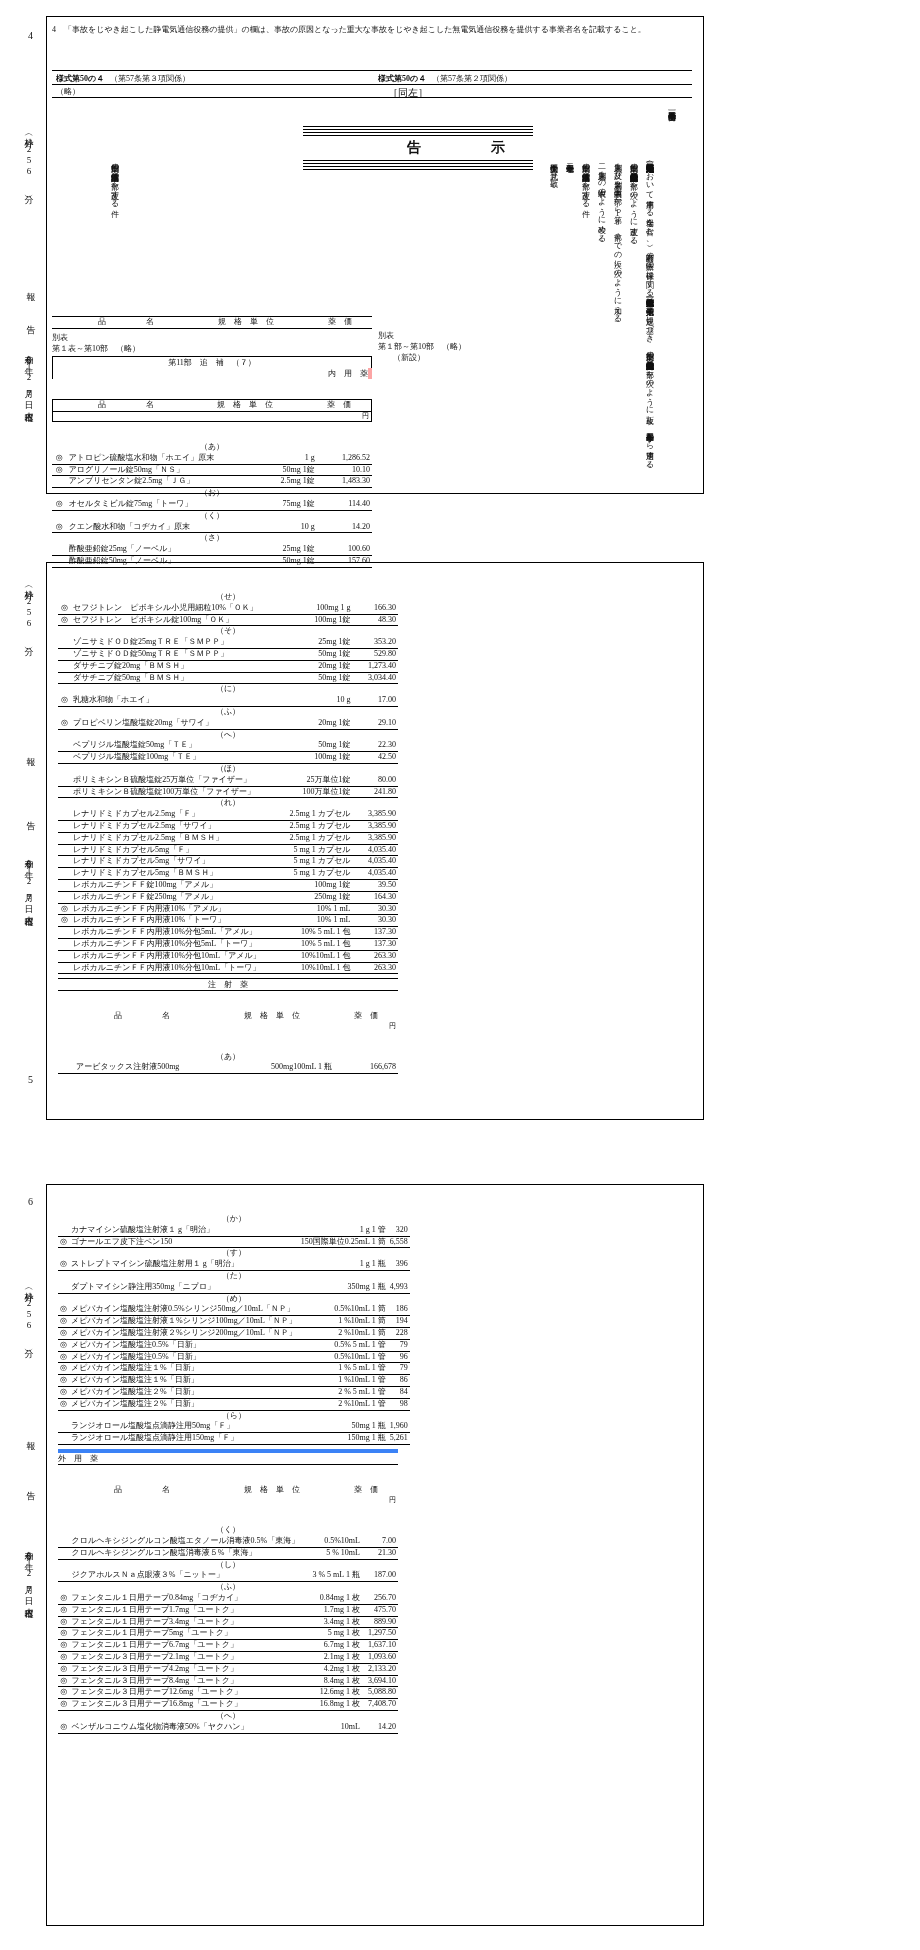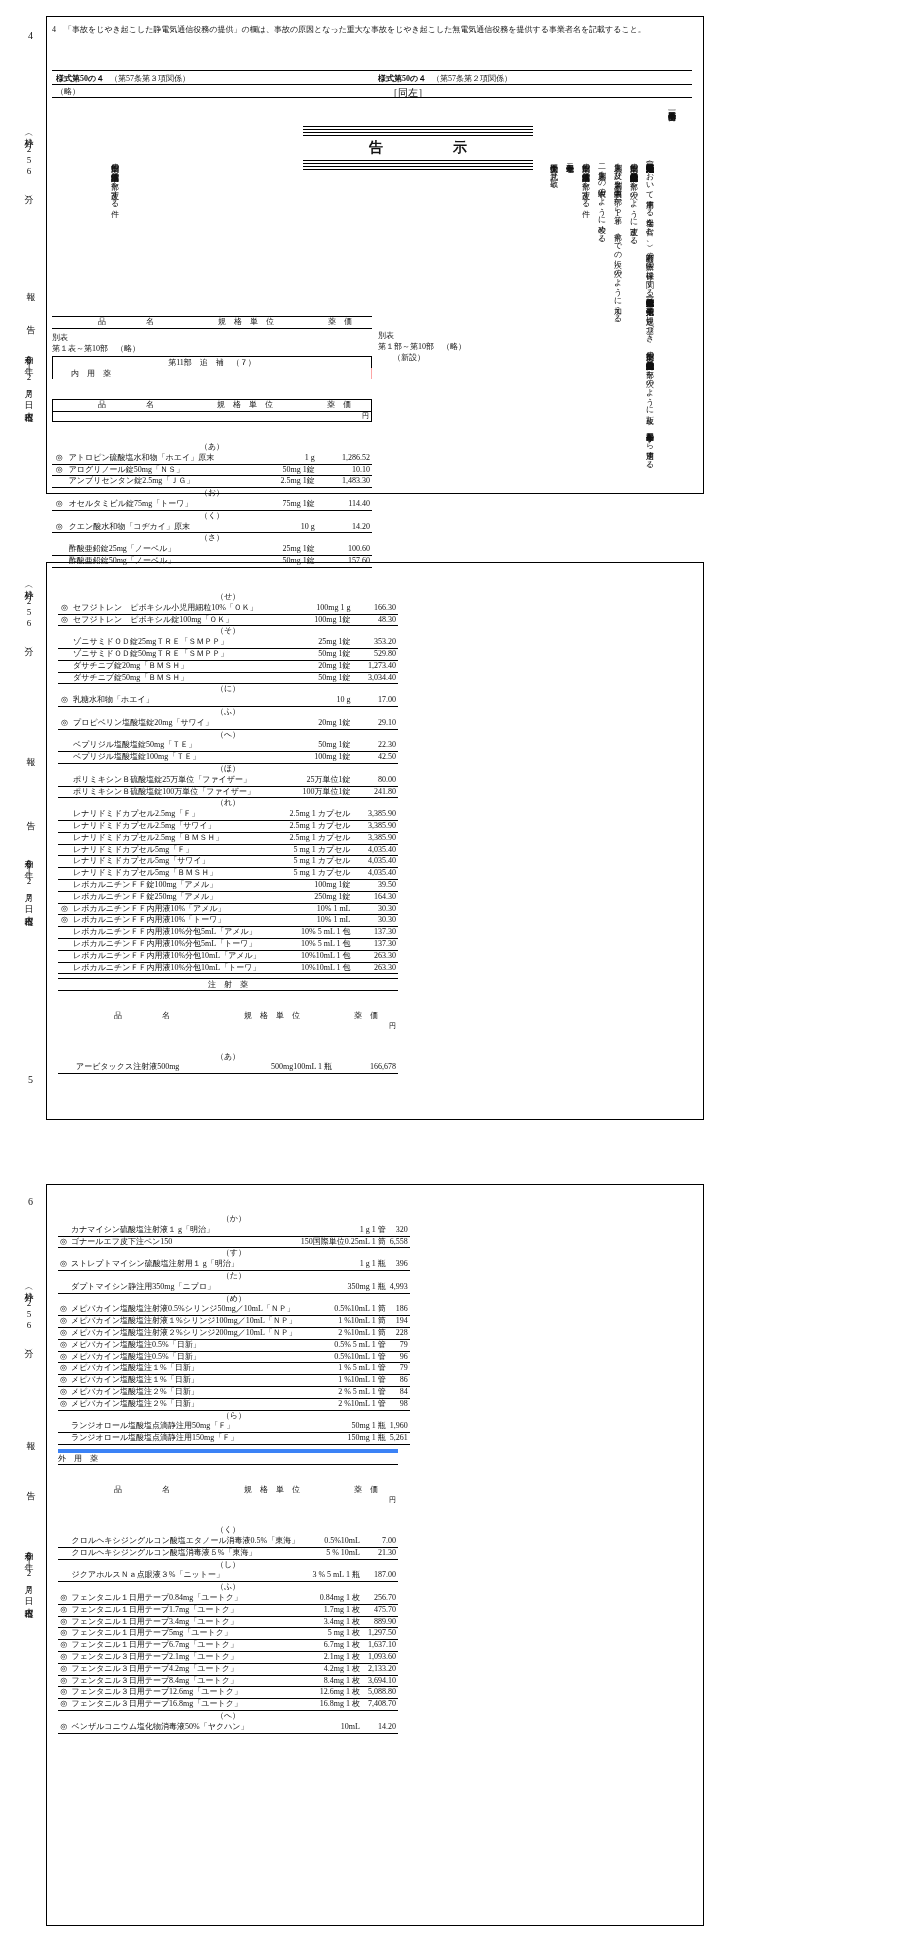--- a/index.html
+++ b/index.html
@@ -95,21 +95,21 @@
     <div style="position:absolute;left:56px;top:86px;font-size:8px;">（略）</div>
     <div style="position:absolute;left:388px;top:86px;font-size:10px;">［同左］</div>
     <div style="position:absolute;left:52px;top:97px;width:640px;border-top:1px solid #000;"></div>
 
     <div style="position:absolute;left:48px;top:100px;width:650px;height:190px;">
       <div style="position:absolute;right:4px;top:6px;height:60px;" class="vtext-small"></div>
       <div style="position:absolute;right:22px;top:6px;height:40px;" class="vtext-small">厚生労働省告示第三百三十一号</div>
 
       <div style="position:absolute;left:255px;top:26px;width:230px;">
         <div class="hatch"></div>
-        <div style="text-align:center;font-size:14px;letter-spacing:28px;padding:3px 0 3px 28px;font-weight:bold;">告　示</div>
+        <div style="text-align:right;font-size:14px;letter-spacing:28px;padding:3px 0 3px 28px;font-weight:bold;">告　示</div>
         <div class="hatch"></div>
       </div>
 
       <div style="position:absolute;right:44px;top:58px;height:150px;" class="vtext-small">健康保険法（大正十一年法律第七十号）第七十六条第二項（同法第百四十九条において準用する場合を含む。）、高齢者の医療の確保に関する法律（昭和五十七年法律第八十号）第七十一条第一項及び第七十八条第二項の規定に基づき、使用薬剤の購入価格（薬価基準）（平成二十年厚生労働省告示第六十号）の一部を次のように改正し、令和五年十二月十三日から適用する。</div>
       <div style="position:absolute;right:60px;top:58px;height:150px;" class="vtext-small">使用薬剤の購入価格（薬価基準）（平成二十年厚生労働省告示第六十号）の一部を次のように改正する。</div>
       <div style="position:absolute;right:76px;top:58px;height:120px;" class="vtext-small">別表第１及び別表第２中同表第１部から第10部までの次に次のように加える。</div>
       <div style="position:absolute;right:92px;top:58px;height:140px;" class="vtext-small">二　別表第１の表中次のように改める。</div>
       <div style="position:absolute;right:108px;top:58px;height:110px;" class="vtext-small">使用薬剤の購入価格（薬価基準）の一部を改正する件</div>
       <div style="position:absolute;right:124px;top:58px;height:80px;" class="vtext-small">令和五年十二月七日</div>
       <div style="position:absolute;right:140px;top:58px;height:90px;" class="vtext-small">厚生労働大臣　武見　敬三</div>
@@ -123,21 +123,21 @@
           <td class="mark"></td>
           <td class="name center">品　　　　　名</td>
           <td class="spec">規　格　単　位</td>
           <td class="price">薬　価</td>
         </tr>
       </tbody>
         </table>
       <div style="font-size:8px;margin-top:3px;">別表</div>
       <div style="font-size:8px;">第１表～第10部　（略）</div>
       <div style="font-size:8px;text-align:center;border:1px solid #000;border-bottom:none;margin-top:2px;">第11部　追　補　（７）</div>
-      <div style="font-size:8px;text-align:left;border-left:1px solid #000;border-right:1px solid #fca5a5;padding-left:18px;">内　用　薬</div>
+      <div style="font-size:8px;text-align:right;border-left:1px solid #000;border-right:4px solid #fca5a5;padding-left:18px;">内　用　薬</div>
       <table class="drug" style="border:1px solid #000;border-top:none;">
         <tbody>
             <tr class="hdr">
           <td class="mark"></td>
           <td class="name center">品　　　　　名</td>
           <td class="spec center">規　格　単　位</td>
           <td class="price center">薬　価</td>
         </tr>
         <tr>
               <td></td>
@@ -607,21 +607,21 @@
                 <td class="mark"></td>
                 <td class="name">ジクアホルスＮａ点眼液３%「ニットー」</td>
                 <td class="spec">3 % 5 mL 1 瓶</td>
                 <td class="price">187.00</td>
               </tr>
               <tr>
                 <td colspan="4" class="group">（ふ）</td>
               </tr>
               <tr class="ul">
                 <td class="mark">◎</td>
-                <td class="name">フェンタニル１日用テープ0.84mg「ユートク」</td>
+                <td class="name">フェンタニル１日用テープ0.84mg「コヂカイ」</td>
                 <td class="spec">0.84mg 1 枚</td>
                 <td class="price">256.70</td>
               </tr>
               <tr class="ul">
                 <td class="mark">◎</td>
                 <td class="name">フェンタニル１日用テープ1.7mg「ユートク」</td>
                 <td class="spec">1.7mg 1 枚</td>
                 <td class="price">475.70</td>
               </tr>
               <tr class="ul">

